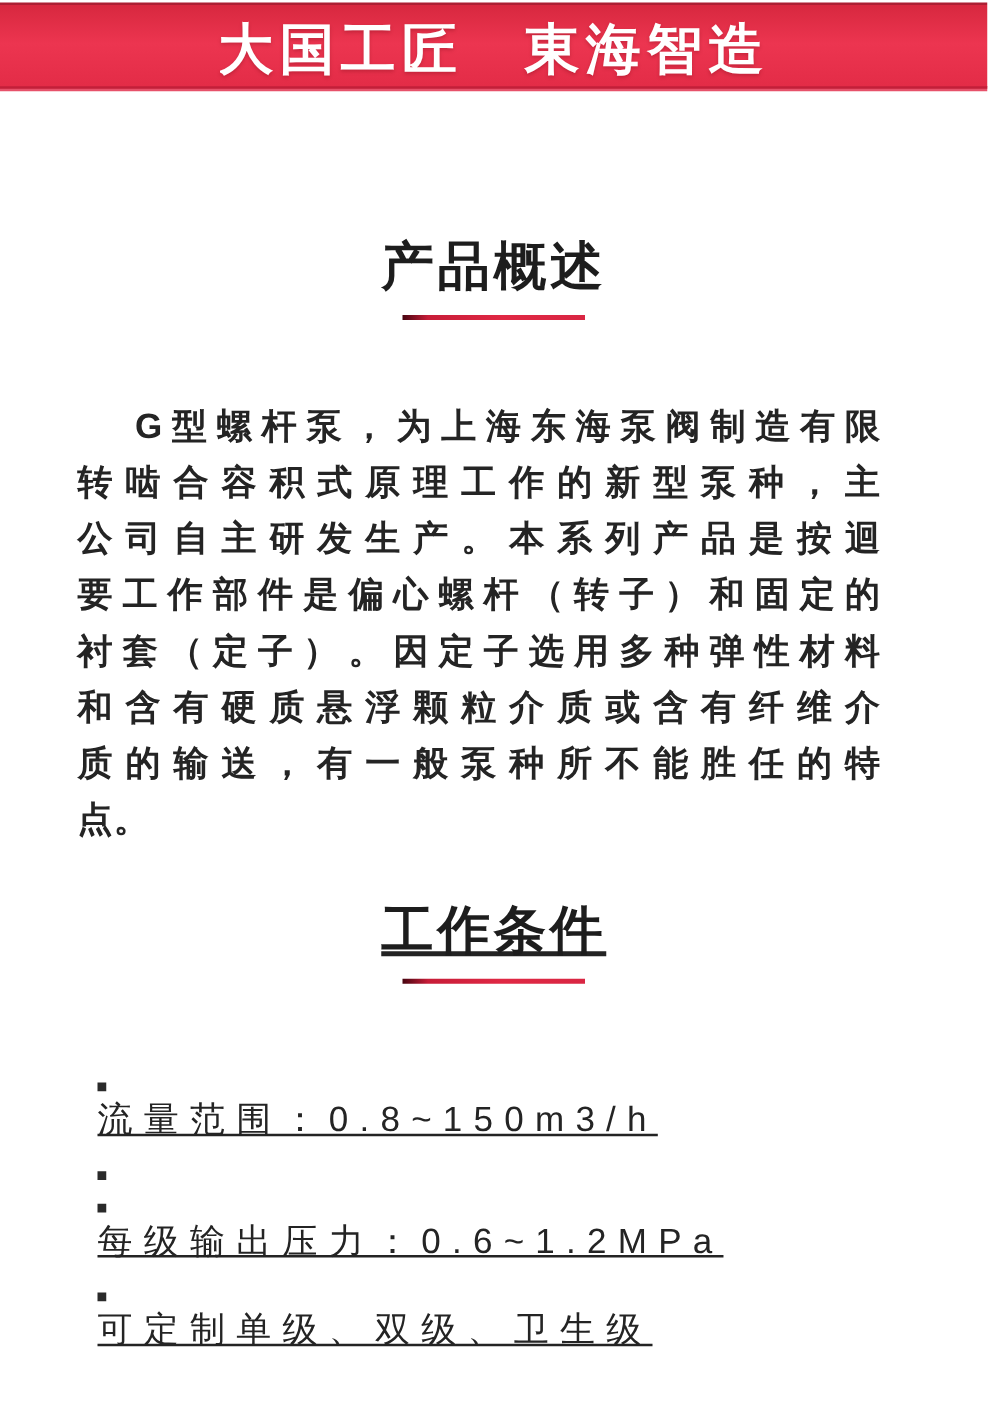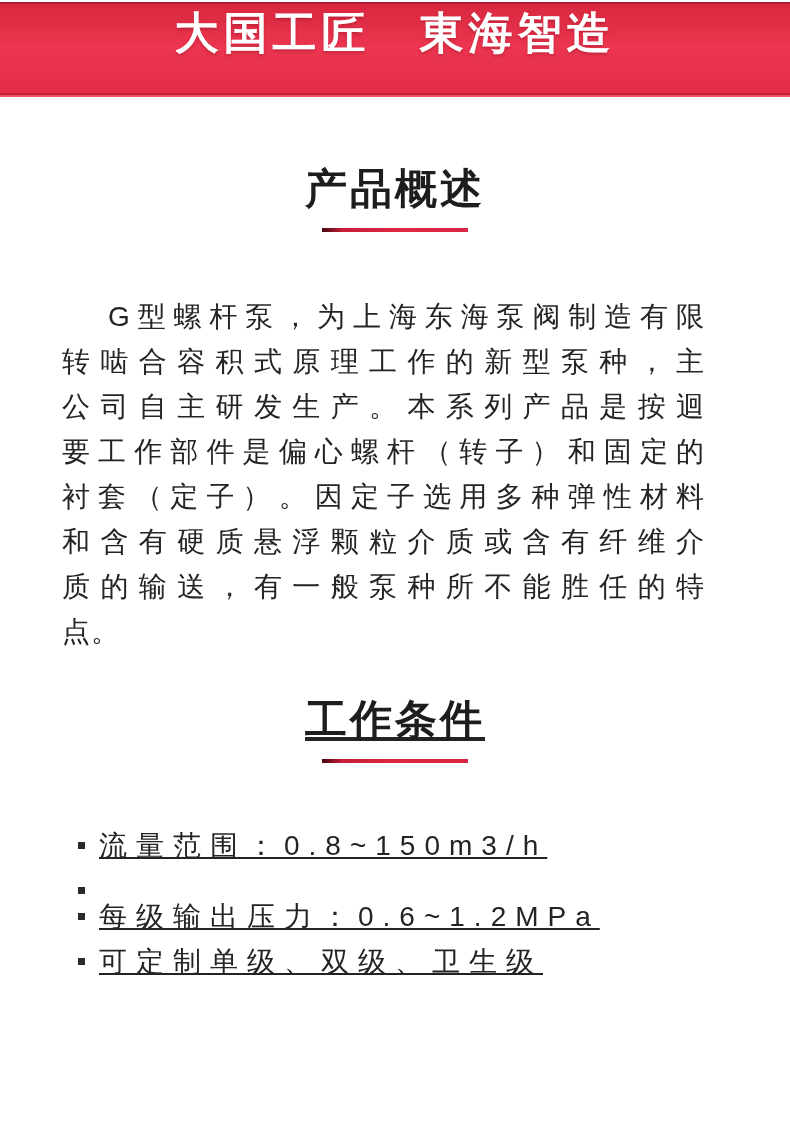--- a/index.html
+++ b/index.html
@@ -10,25 +10,25 @@
     margin: 0 auto;
     font-family: "Liberation Sans", sans-serif;
     color: #232323;
     overflow: hidden;
     position: relative;
   }
 
   
   .banner {
     margin-top: 2px;
-    height: 91px;
+    height: 67px;
     border-top: 2px solid #ad1f33;
     background: linear-gradient(180deg, #d8283f 0%, #ec3550 48%, #e32c47 100%);
     box-shadow: 0 2px 0 #c21f39, 0 4px 0 #e7516a;
-    display: flex; align-items: flex-start; justify-content: center;
+    display: flex; align-items: flex-end; justify-content: center;
   }
   .banner-title {
     color: #ffffff;
     font-size: 44px;
     font-weight: bold;
     letter-spacing: 5px;
     text-shadow: 0 2px 3px rgba(90, 0, 10, 0.25);
     white-space: nowrap;
   }
 
@@ -39,45 +39,46 @@
     line-height: 47px;
     font-weight: bold;
     letter-spacing: 3px;
     color: #1d1d1d;
   }
   .title-underline {
     width: 146px; height: 4px;
     margin: 16px auto 0;
     background: linear-gradient(90deg, #470410 0%, #c71d38 14%, #e02844 55%, #d92643 100%);
   }
-  .sec-overview { padding-top: 72px; }
+  .sec-overview { padding-top: 120px; }
   .sec-conditions { padding-top: 42px; text-decoration: underline; }
 
   
   .paragraph {
     margin: 62px 85px 0 62px;
     font-size: 28px;
     line-height: 45px;
     letter-spacing: 1px;
     color: #242424;
+    font-weight: bold;
   }
   .pline { text-align: justify; text-align-last: justify; }
   .pline-first { padding-left: 46px; }
   .pline-last  { text-align: left; text-align-last: left; }
 
   
   .bullet-list {
     margin: 60px 40px 0 78px;
     list-style: none;
     font-size: 28px;
     line-height: 45px;
     letter-spacing: 9px;
     color: #242424;
   }
-  .bullet-item { display: flex; align-items: flex-start; white-space: nowrap; }
+  .bullet-item { display: flex; align-items: flex-start; white-space: nowrap; flex-direction: column; }
   .bullet-dot {
     width: 7px; height: 7px;
     background: #2a2a2a;
     margin: 19px 14px 0 0;
     flex: 0 0 auto;
   }
 </style>
 </head>
 <body>
 

